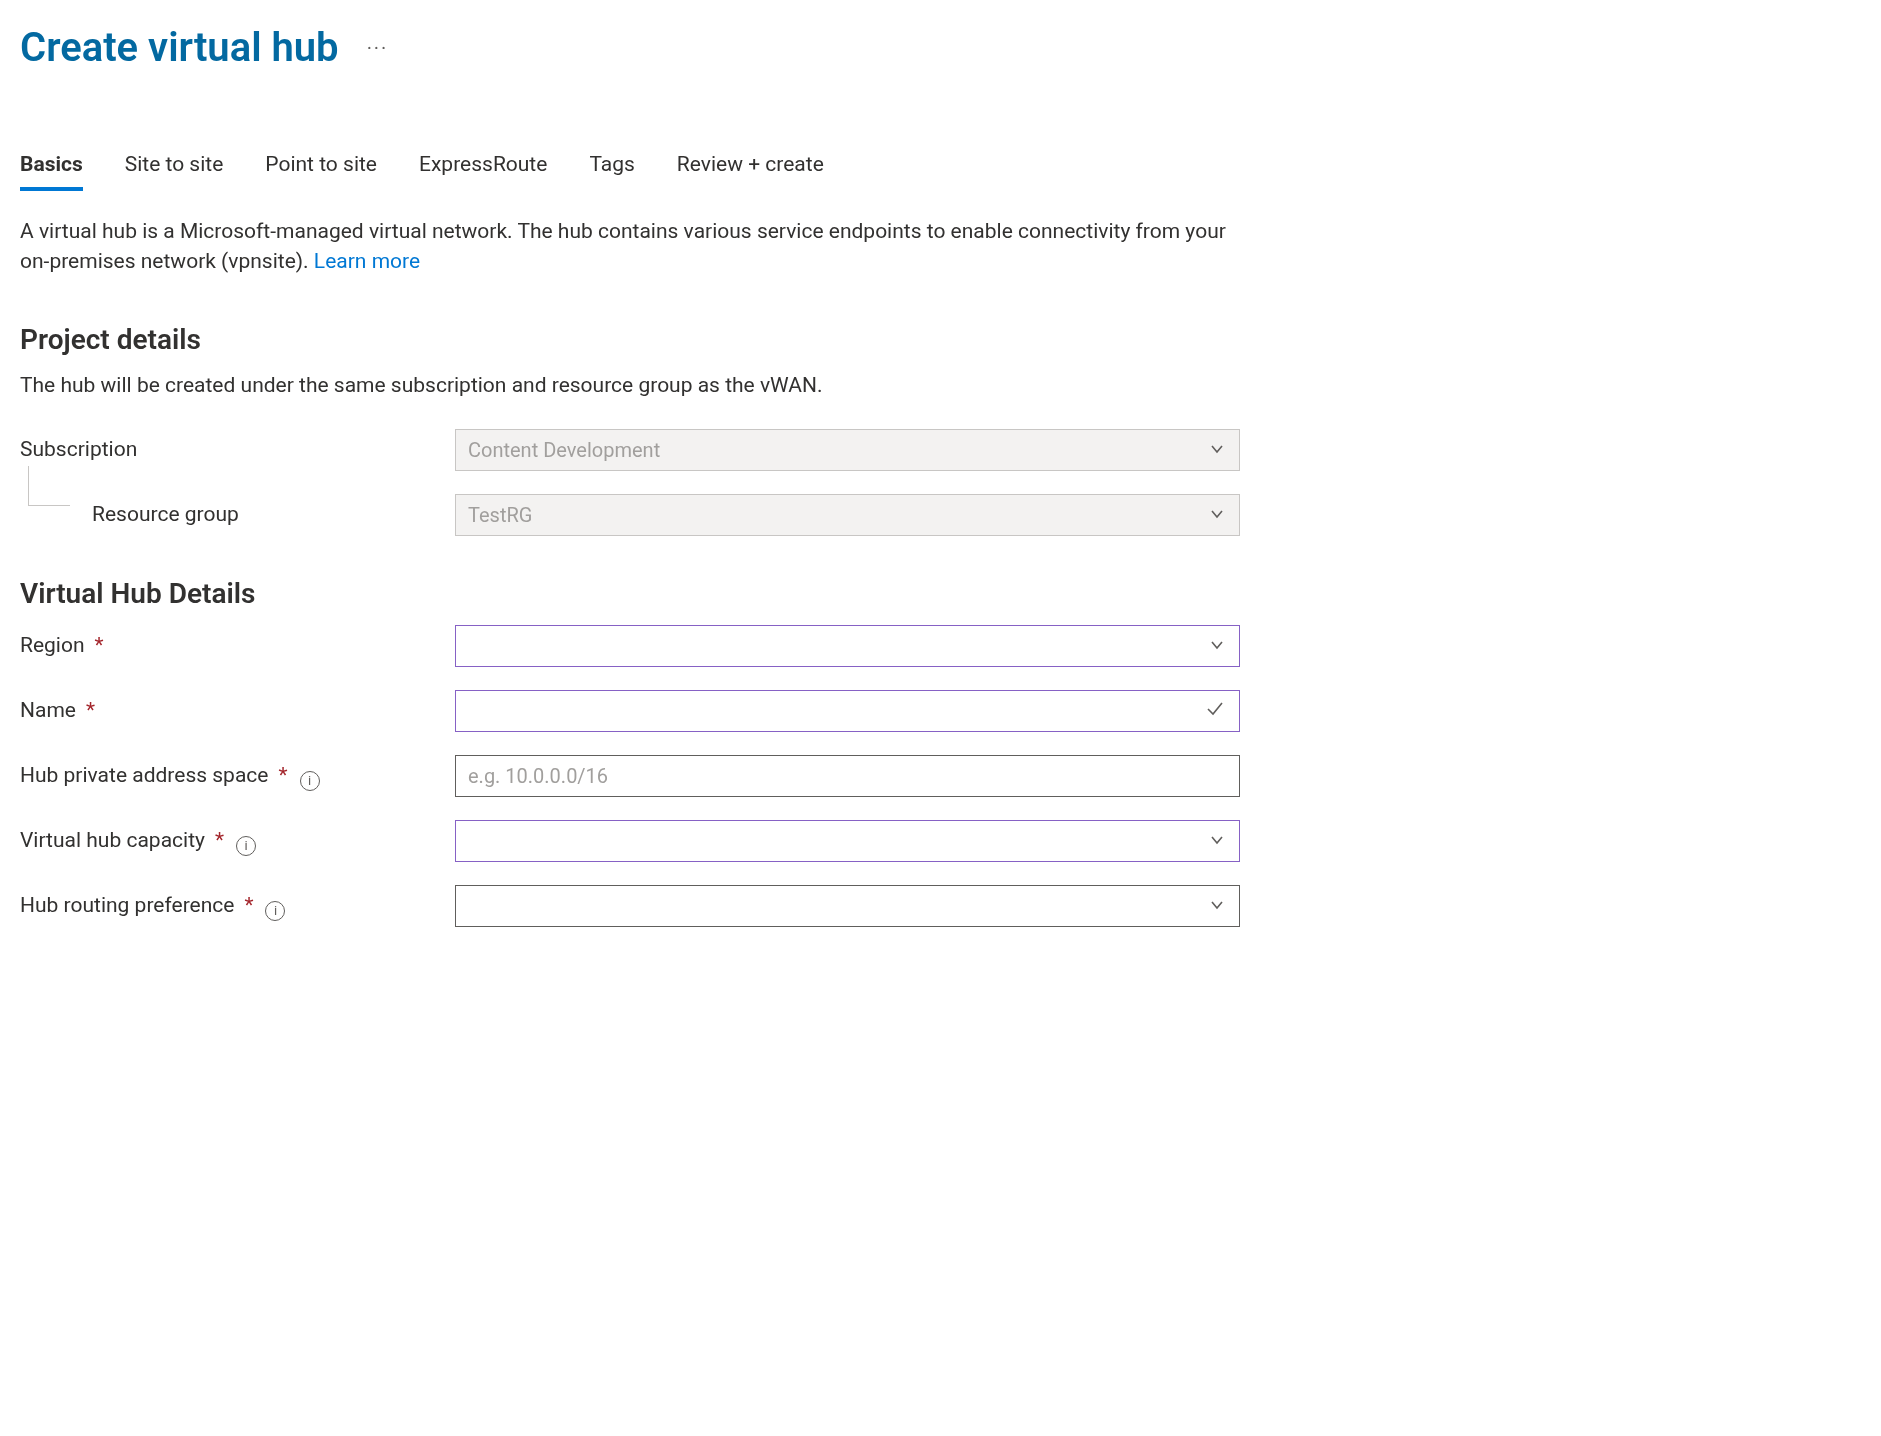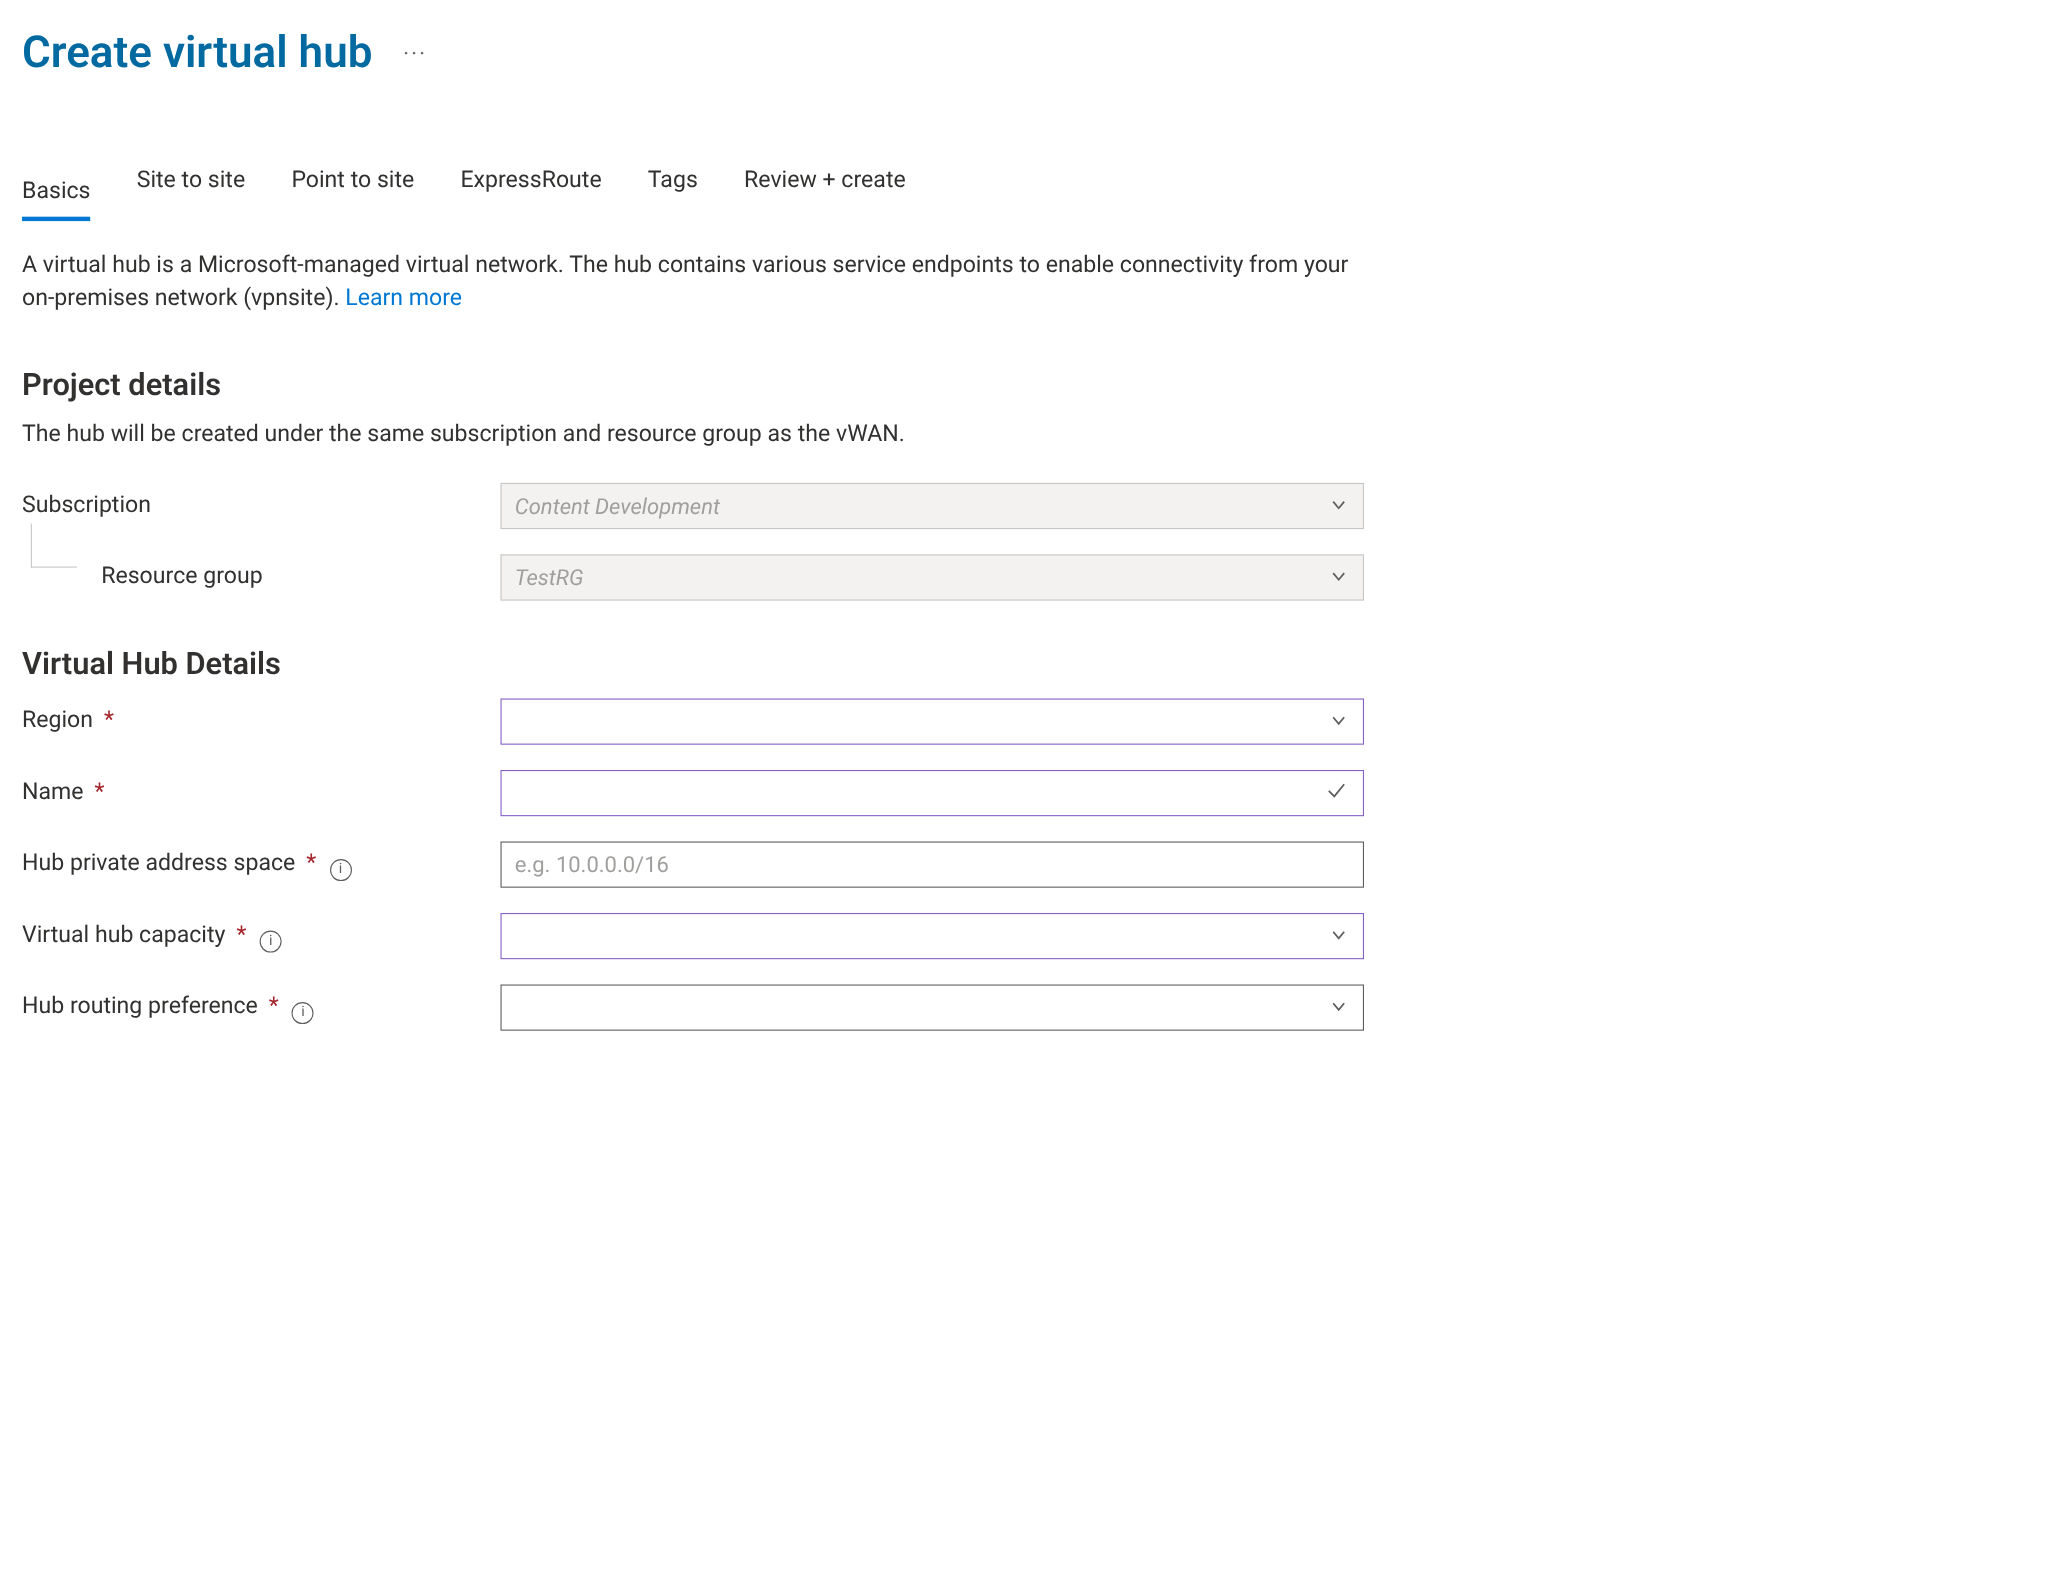--- a/index.html
+++ b/index.html
@@ -35,22 +35,21 @@
   margin-bottom: 28px;
 }
 .tab {
   font-size: 21px;
   color: #323130;
   padding: 4px 0 10px 0;
   cursor: pointer;
   position: relative;
 }
 .tab.active {
-  font-weight: 400;
-  margin-top: 10px;
+  font-weight: 700;
 }
 .tab.active::after {
   content: "";
   position: absolute;
   left: 0; right: 0; bottom: -2px;
   height: 4px;
   background: #0078d4;
 }
 .description {
   max-width: 1210px;
@@ -130,21 +129,20 @@
   font-size: 20px;
   color: #323130;
   position: relative;
   display: flex;
   align-items: center;
 }
 .select-like.disabled {
   background: #f3f2f1;
   color: #a19f9d;
   border-color: #c8c6c4;
-  font-style: italic;
 }
 .select-like.accent, .input-like.accent {
   border-color: #8661c5;
 }
 .select-like .chev, .input-like .chev {
   position: absolute;
   right: 14px;
   top: 50%;
   transform: translateY(-50%);
 }

